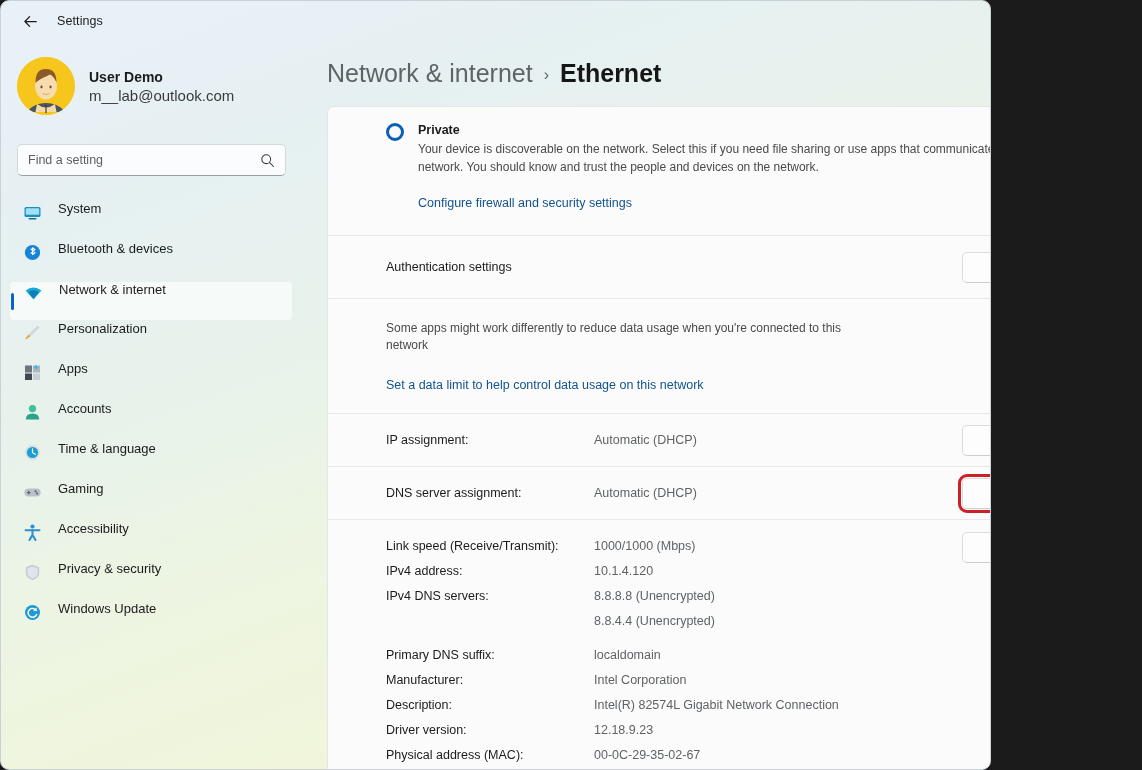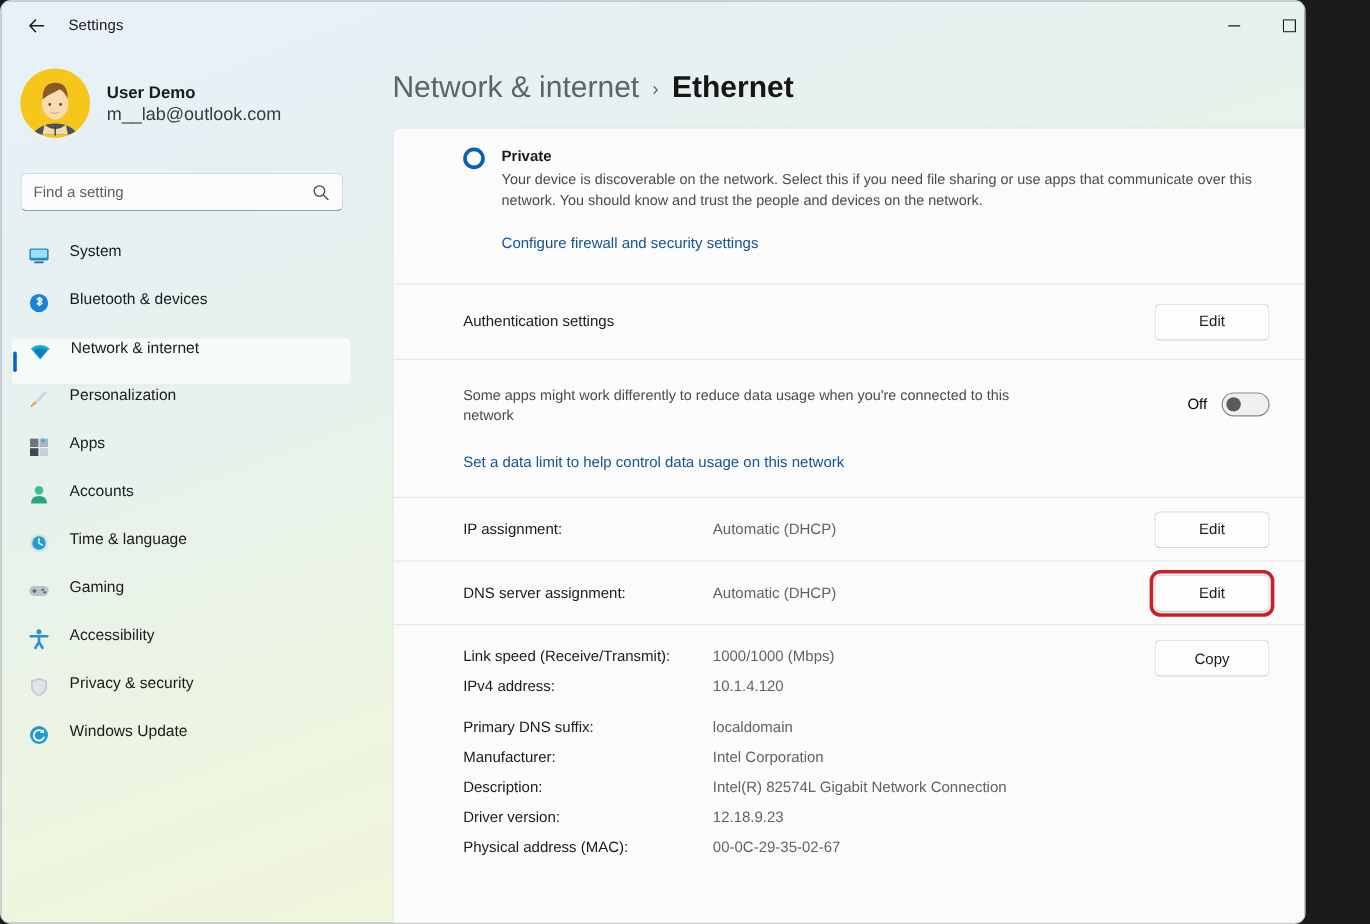--- a/index.html
+++ b/index.html
@@ -12,21 +12,21 @@
   }
 
   body {
     background: #1b1b1b;
   }
 
   
   .window {
     position: absolute;
     left: 0; top: 0;
-    width: 1088px; height: 770px;
+    width: 991px; height: 770px;
     border-radius: 9px;
     overflow: hidden;
     background: linear-gradient(160deg,
         #e9f1f8 0%,
         #e6f0f3 18%,
         #e7f2ec 38%,
         #eef5e0 62%,
         #f1f6d9 82%,
         #f2f7d6 100%);
     border: 1px solid #c9d2d6;
@@ -621,20 +621,27 @@
           <div class="prop-line">
             <div class="prop-key">Link speed (Receive/Transmit):</div>
             <div class="prop-val">1000/1000 (Mbps)</div>
           </div>
 
           <div class="prop-line">
             <div class="prop-key">IPv4 address:</div>
             <div class="prop-val">10.1.4.120</div>
           </div>
 
+          <div class="prop-line">
+            <div class="prop-key">IPv4 DNS servers:</div>
+            <div class="prop-val-multi">
+              <div>8.8.8.8 (Unencrypted)</div>
+              <div>8.8.4.4 (Unencrypted)</div>
+            </div>
+          </div>
 
           <div class="prop-line gap">
             <div class="prop-key">Primary DNS suffix:</div>
             <div class="prop-val">localdomain</div>
           </div>
 
           <div class="prop-line">
             <div class="prop-key">Manufacturer:</div>
             <div class="prop-val">Intel Corporation</div>
           </div>

